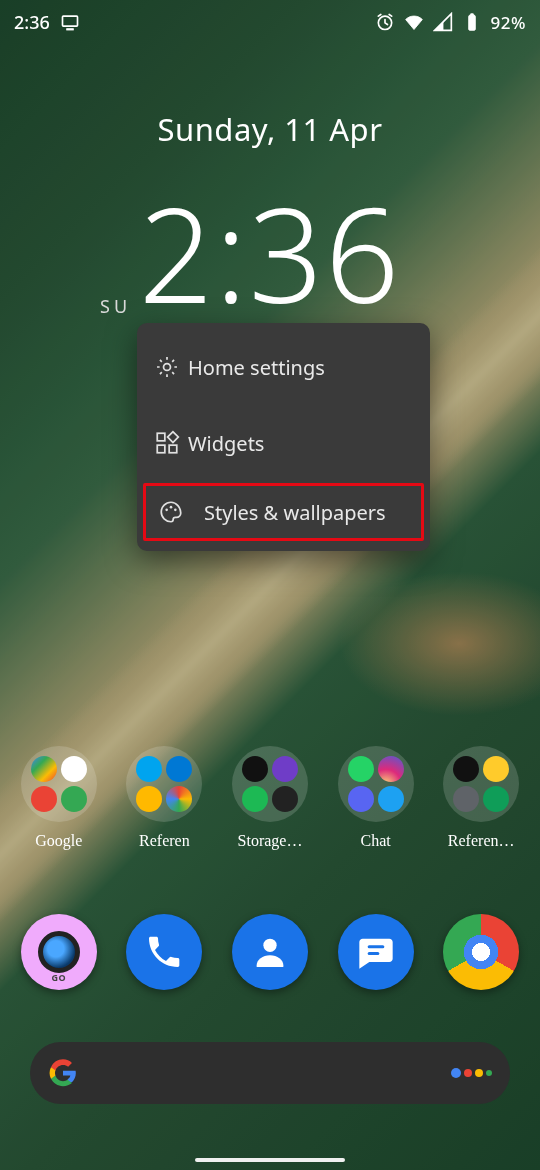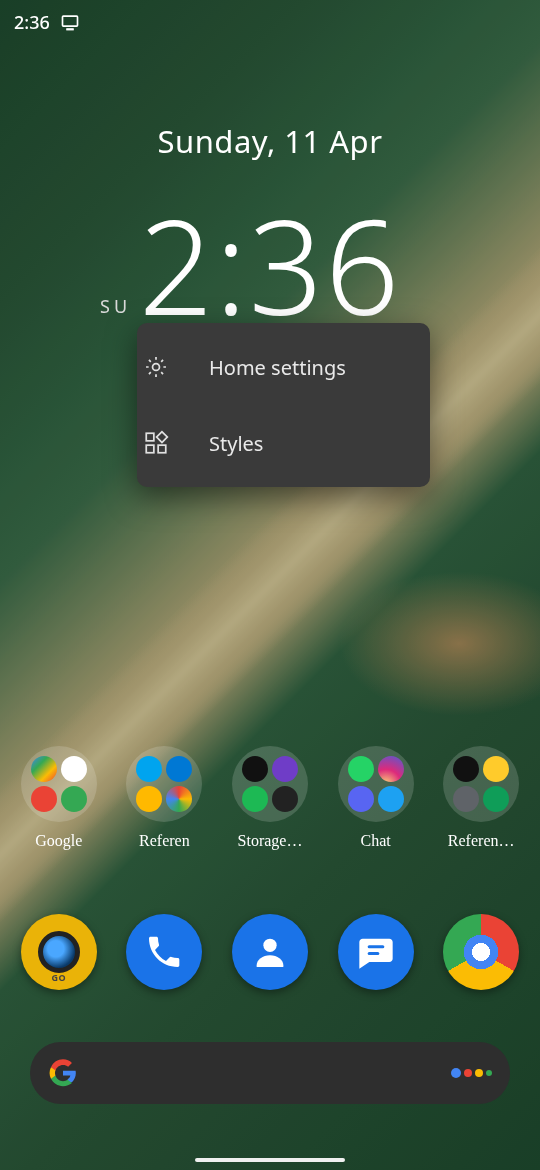--- a/index.html
+++ b/index.html
@@ -40,21 +40,21 @@
       font-size: 18px; font-weight: 500;
       z-index: 30;
     }
     .status-left { display: flex; align-items: center; gap: 10px; }
     .status-right { display: flex; align-items: center; gap: 9px; }
     .status-icon { width: 20px; height: 20px; display: inline-flex; align-items: center; justify-content: center; }
     .status-icon svg { width: 20px; height: 20px; fill: #fff; stroke: #fff; }
     .battery-text { font-size: 17px; letter-spacing: .5px; }
 
     
-    .clock-widget { position: absolute; left: 0; right: 0; top: 120px; text-align: center; z-index: 5; }
+    .clock-widget { position: absolute; left: 0; right: 0; top: 108px; text-align: center; z-index: 5; }
     .clock-date { font-size: 31px; font-weight: 400; letter-spacing: .5px; }
     .clock-time { font-size: 130px; font-weight: 300; line-height: 1; margin-top: 38px; letter-spacing: 2px; }
     .clock-weather {
       position: absolute; left: 100px; top: 294px;
       font-size: 18px; letter-spacing: 4px; font-weight: 400;
     }
 
     
     .context-menu {
       position: absolute;
@@ -62,22 +62,22 @@
       width: 293px;
       background: #3a3a3a;
       border-radius: 10px;
       padding: 6px 0;
       box-shadow: 0 10px 30px rgba(0,0,0,.5);
       z-index: 20;
     }
     .menu-item {
       display: flex; align-items: center;
       height: 76px;
-      padding: 0 6px;
-      gap: 40px;
+      padding: 0 17px;
+      gap: 8px;
       font-size: 20px;
       color: #e9e9e9;
       cursor: pointer;
     }
     .menu-item .menu-icon { width: 26px; height: 26px; flex-shrink: 0; display:flex; align-items:center; justify-content:center; }
     .menu-item .menu-icon svg { width: 26px; height: 26px; stroke: #e0e0e0; fill: none; stroke-width: 1.6; }
     .menu-item.highlighted {
       border: 3px solid #e50914;
       border-radius: 2px;
       margin: 2px 6px 4px 6px;
@@ -153,21 +153,21 @@
       padding: 0 6px;
       z-index: 5;
     }
     .dock-icon {
       width: 76px; height: 76px;
       border-radius: 50%;
       display: flex; align-items: center; justify-content: center;
       box-shadow: 0 3px 8px rgba(0,0,0,.4);
     }
     .dock-icon svg { width: 40px; height: 40px; fill:#fff; }
-    .camera-go { background:#eab308; position:relative; }
+    .camera-go { background:#f0abfc; position:relative; }
     .camera-go::after{
       content:""; position:absolute; bottom:8px; left:50%; transform:translateX(-50%);
       font-size:8px; color:#555;
     }
     .camera-go .lens{ width:42px;height:42px;border-radius:50%;border:5px solid #222;background:radial-gradient(circle at 40% 40%,#4aa7ff 30%,#0a3a6a 70%);}
     .phone-icon{ background:#1a73e8; }
     .contacts-icon{ background:#1a73e8; }
     .messages-icon{ background:#1a73e8; }
     .chrome-icon{
       background:#fff;
@@ -208,20 +208,47 @@
 <div class="status-bar">
   <div class="status-left">
     <span>2:36</span>
     <span class="status-icon">
       <svg viewBox="0 0 24 24">
           <rect x="3" y="5" width="18" height="12" rx="1" fill="none" stroke="#fff" stroke-width="2"></rect>
           <rect x="8" y="20" width="8" height="1.6" fill="#fff"></rect>
         </svg>
     </span>
   </div>
+  <div class="status-right">
+    <span class="status-icon">
+      <svg viewBox="0 0 24 24">
+          <circle cx="12" cy="13" r="8" fill="none" stroke="#fff" stroke-width="2"></circle>
+          <path d="M12 9v4l3 2" stroke="#fff" stroke-width="2" fill="none" stroke-linecap="round"></path>
+          <path d="M4 5l3-2M20 5l-3-2" stroke="#fff" stroke-width="2" stroke-linecap="round"></path>
+        </svg>
+    </span>
+    <span class="status-icon">
+      <svg viewBox="0 0 24 24">
+          <path d="M2 9c5.5-5.5 14.5-5.5 20 0l-10 12L2 9z" fill="#fff"></path>
+        </svg>
+    </span>
+    <span class="status-icon">
+      <svg viewBox="0 0 24 24">
+          <path d="M2 22L22 2v20H2z" fill="none" stroke="#fff" stroke-width="2"></path>
+          <path d="M2 22L12 12v10H2z" fill="#fff"></path>
+        </svg>
+    </span>
+    <span class="status-icon">
+      <svg viewBox="0 0 24 24">
+          <rect x="8" y="4" width="8" height="18" rx="1.5" fill="#fff"></rect>
+          <rect x="10" y="2" width="4" height="2.5" rx="1" fill="#fff"></rect>
+        </svg>
+    </span>
+    <span class="battery-text">92%</span>
+  </div>
 </div>
 
 <div class="clock-widget">
   <div class="clock-date">Sunday, 11 Apr</div>
   <div class="clock-time">2:36</div>
 </div>
 <div class="clock-weather">SU</div>
 
 <div class="context-menu">
   <div class="menu-item">
@@ -235,21 +262,32 @@
   </div>
   <div class="menu-item">
     <span class="menu-icon">
       <svg viewBox="0 0 24 24">
           <rect x="3" y="3" width="7" height="7"></rect>
           <rect x="3" y="14" width="7" height="7"></rect>
           <rect x="14" y="14" width="7" height="7"></rect>
           <rect x="14" y="3" width="7" height="7" transform="rotate(45 17.5 6.5)"></rect>
         </svg>
     </span>
-    <span>Styles</span>
+    <span>Widgets</span>
+  </div>
+  <div class="menu-item highlighted">
+    <span class="menu-icon">
+      <svg viewBox="0 0 24 24">
+          <path d="M12 3a9 9 0 100 18c1.7 0 2-1.2 2-2s.6-2 2-2h1a4 4 0 004-4c0-5-4-10-9-10z"></path>
+          <circle cx="8" cy="10" r="1.2" fill="#e0e0e0" stroke="none"></circle>
+          <circle cx="12" cy="7.5" r="1.2" fill="#e0e0e0" stroke="none"></circle>
+          <circle cx="16" cy="10" r="1.2" fill="#e0e0e0" stroke="none"></circle>
+        </svg>
+    </span>
+    <span>Styles &amp; wallpapers</span>
   </div>
 </div>
 
 <div class="folder-row">
   <div class="folder-tile">
     <div class="folder-circle google">
       <div class="mini-app"></div>
         <div class="mini-app"></div>
         <div class="mini-app"></div>
         <div class="mini-app"></div>

